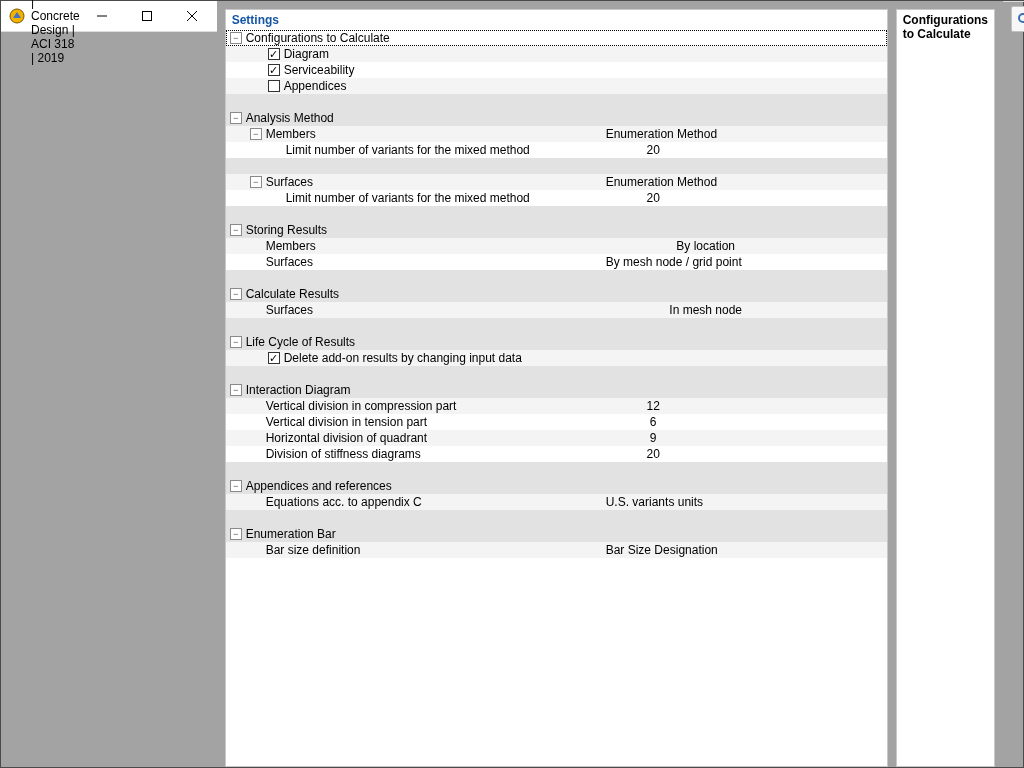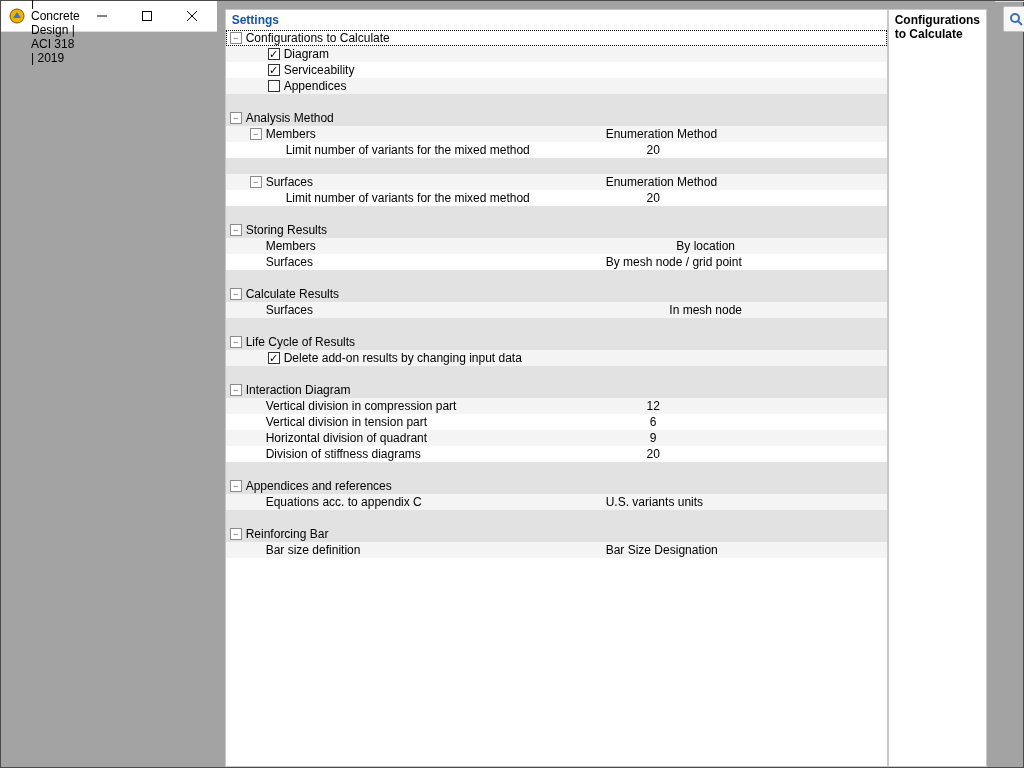--- a/index.html
+++ b/index.html
@@ -45,20 +45,21 @@
 .win-btn {
   width: 45px; height: 30px;
   display: flex; align-items: center; justify-content: center;
   font-family: "Segoe UI Symbol", sans-serif;
 }
 
 .content {
   flex: 1;
   display: flex;
   padding: 8px 8px 0 8px;
+  gap: 8px;
   min-height: 0;
 }
 .left-panel, .right-panel {
   border: 1px solid #c8c8c8;
   background: #fff;
   display: flex;
   flex-direction: column;
   min-height: 0;
   box-sizing: border-box;
 }
@@ -363,21 +364,21 @@
           <span class="tree-indent" style="width:40px"></span>
           <span class="label-cell" style="width:340px">Equations acc. to appendix C</span>
           <span class="value-cell" style="width:200px;text-align:left">U.S. variants units</span>
         </div>
 
         <div class="spacer-row"></div>
 
         <div class="row section">
           <span class="tree-indent" style="width:4px"></span>
           <span class="expander">−</span>
-          <span style="flex:1">Reinforcing Bar</span>
+          <span style="flex:1">Enumeration Bar</span>
         </div>
         <div class="row alt0">
           <span class="tree-indent" style="width:40px"></span>
           <span class="label-cell" style="width:340px">Bar size definition</span>
           <span class="value-cell" style="width:200px;text-align:left">Bar Size Designation</span>
         </div>
 
       </div>
     </div>
 

